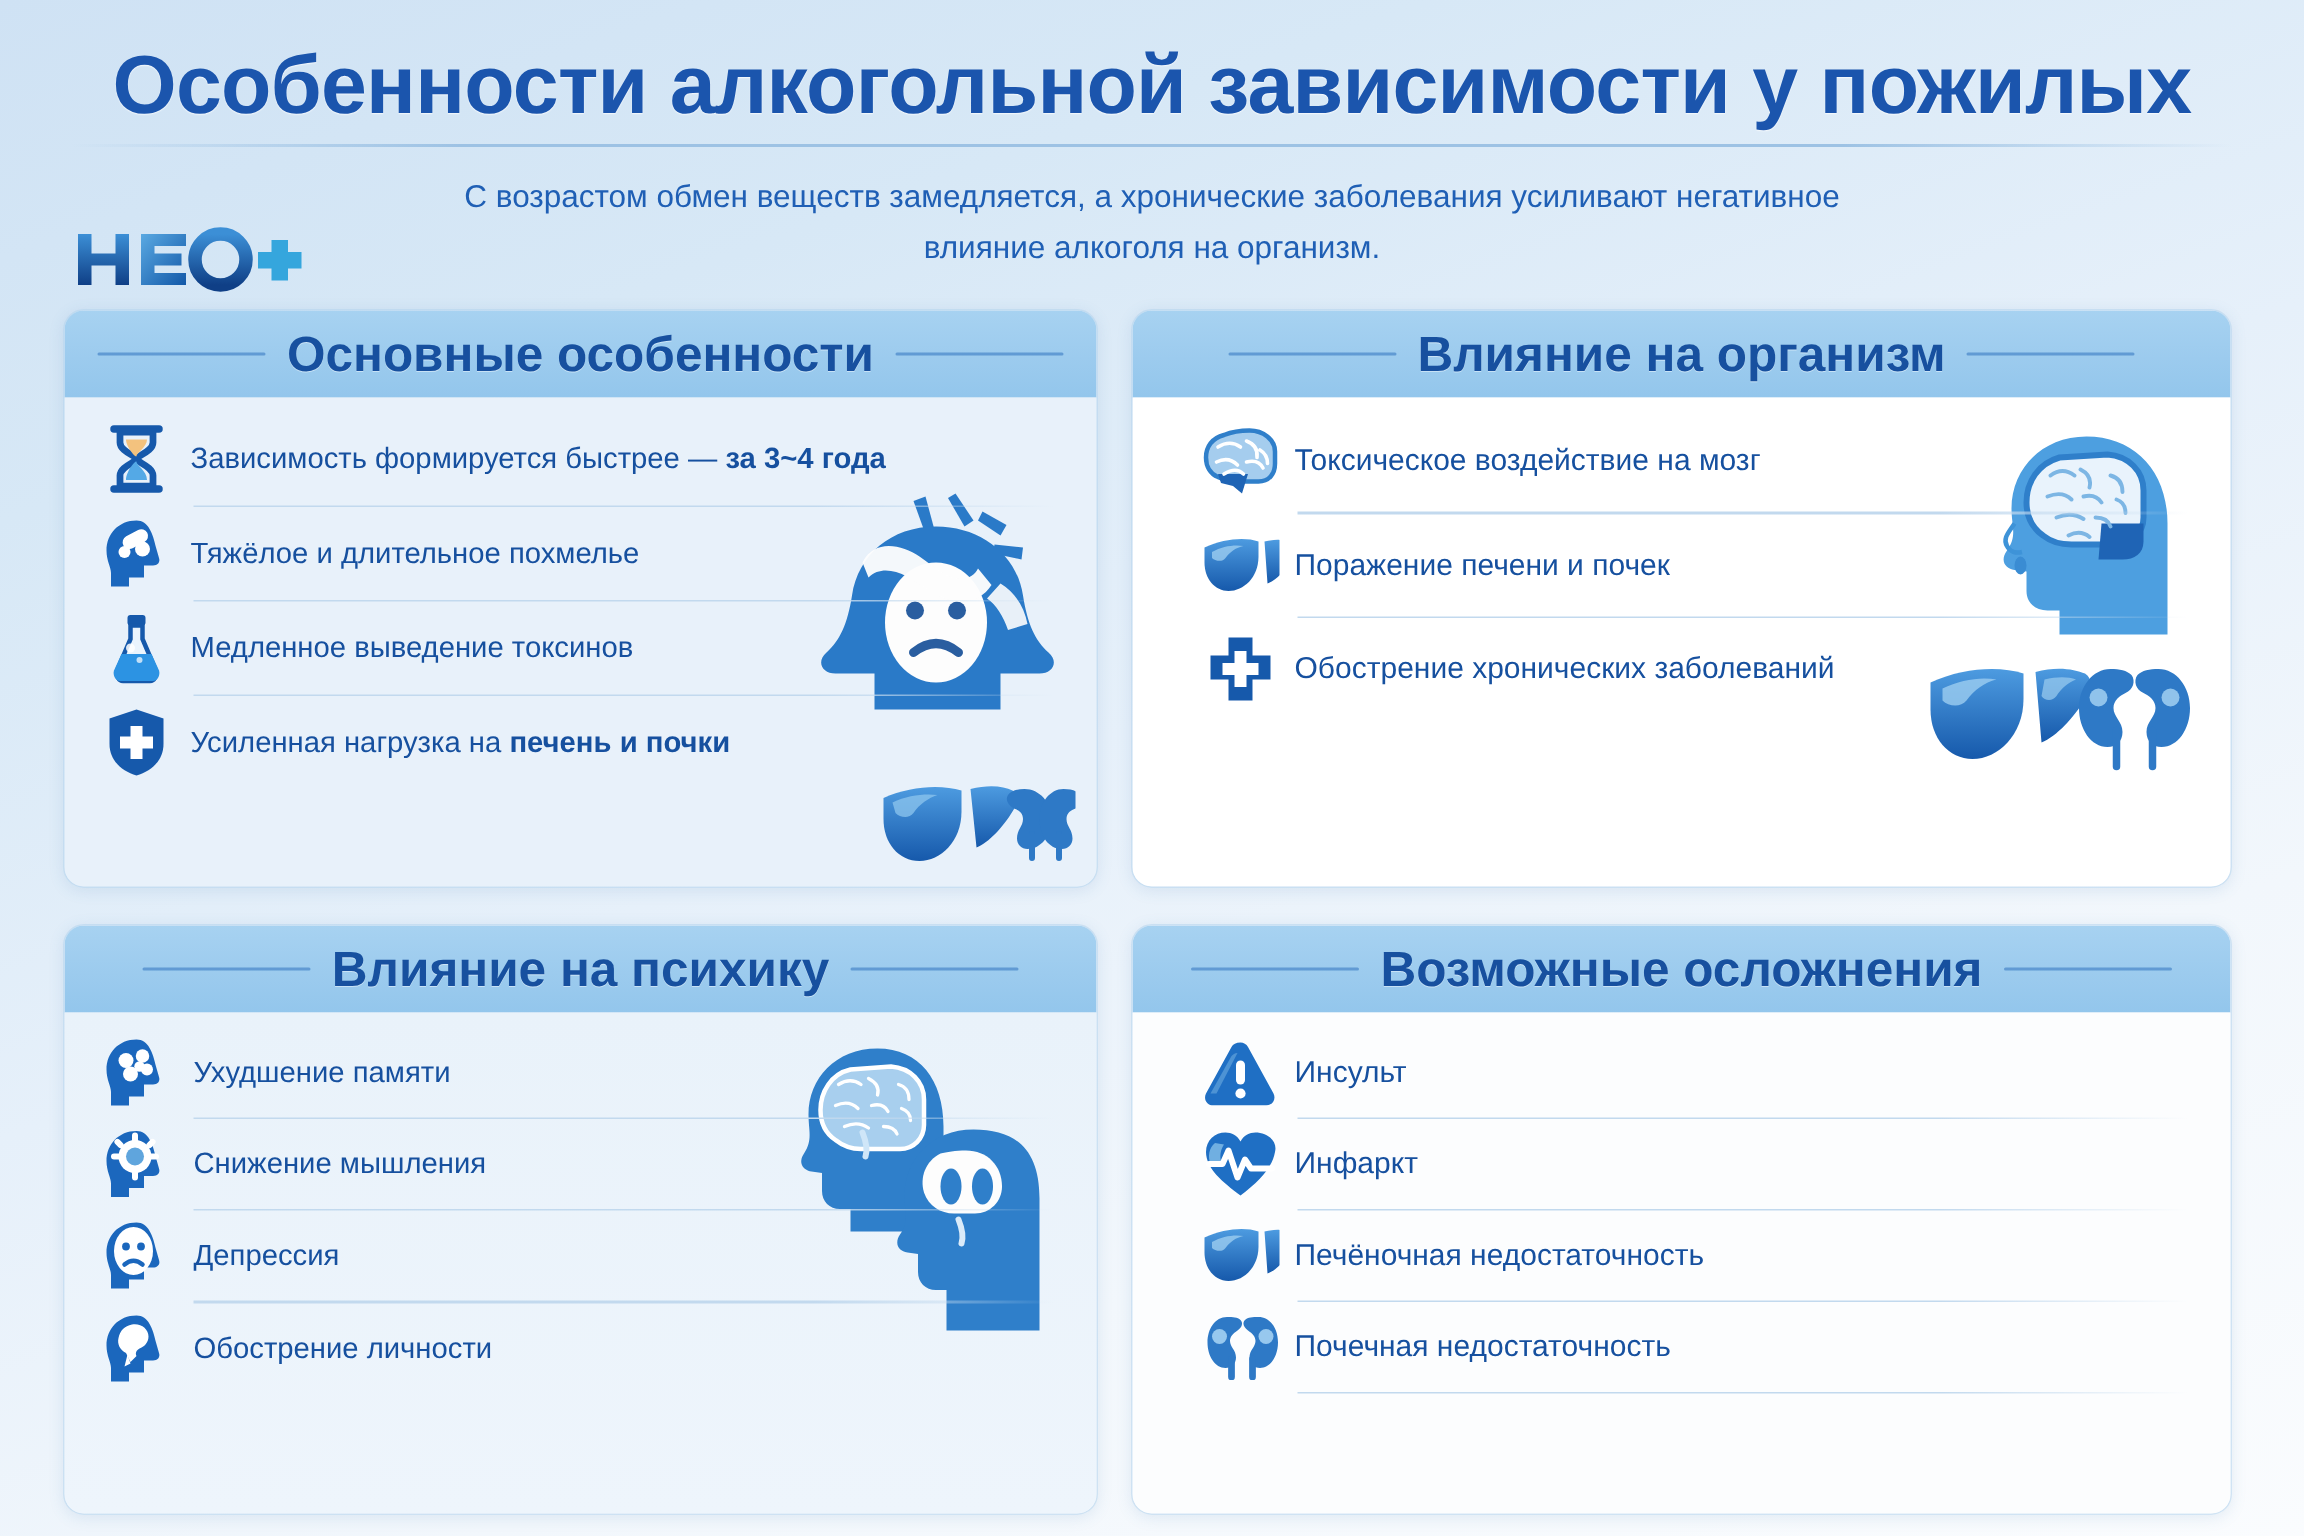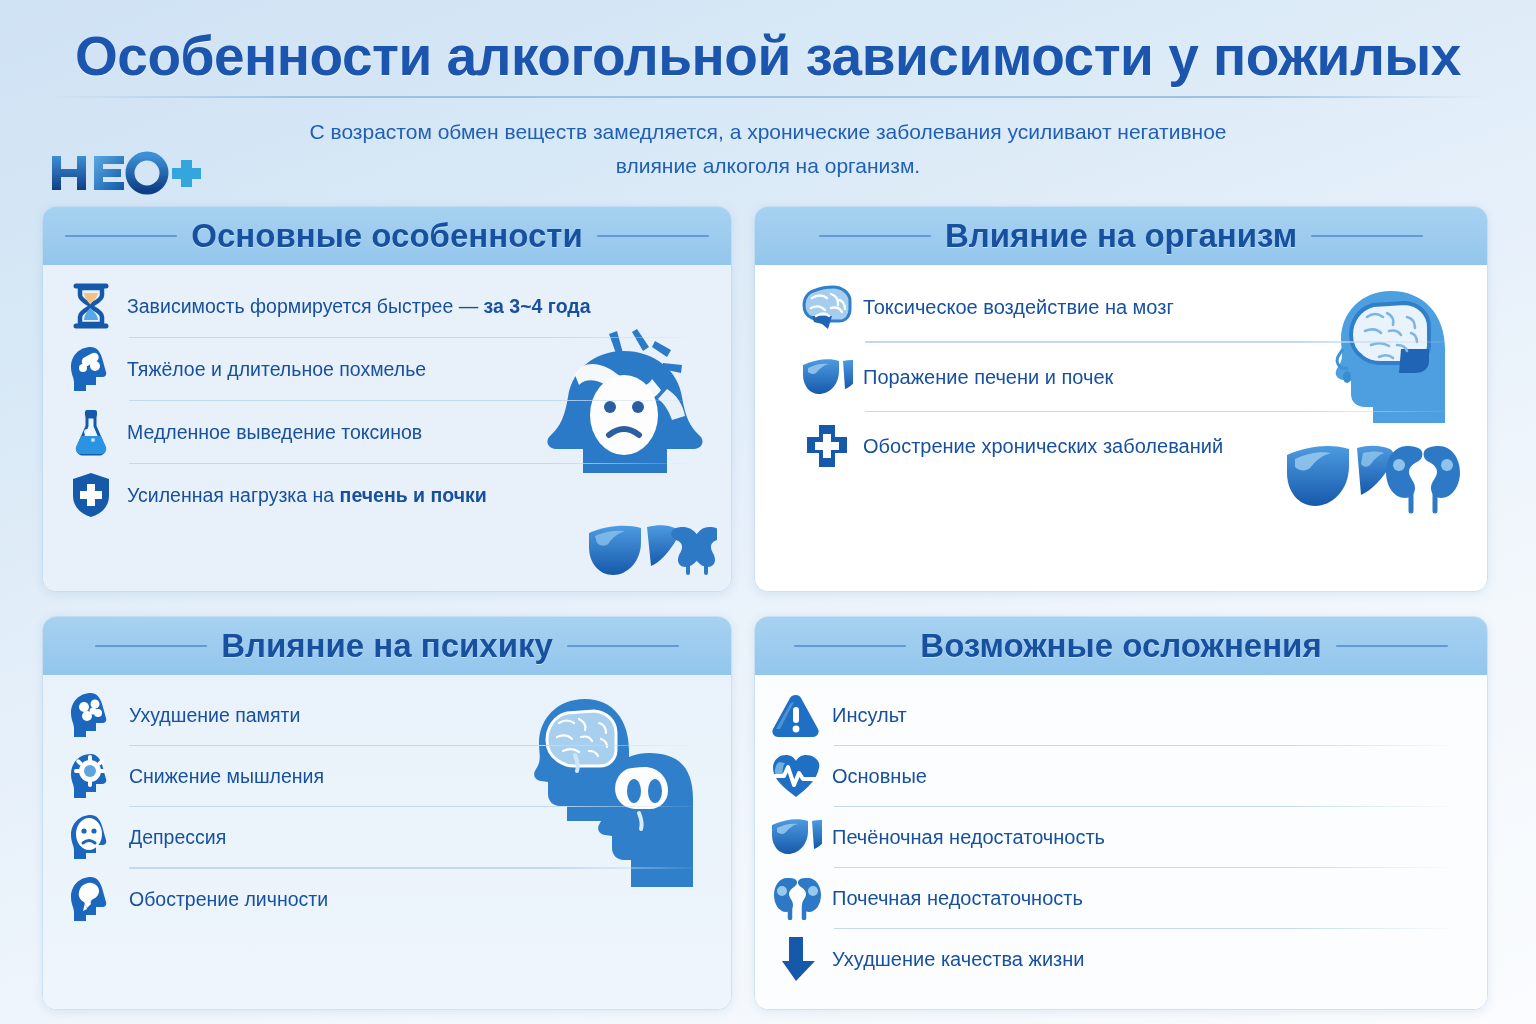--- a/index.html
+++ b/index.html
@@ -71,21 +71,21 @@
   #card-2 .row-txt,#card-4 .row-txt{font-size:20px;}
 
   #card-1 .row{height:62px;}
   #card-2 .row{height:68px;}
   #card-3 .row{height:60px;gap:12px;}
   #card-4 .row{height:60px;}
 
   #card-1 .rows{padding-top:10px;}
   #card-2 .rows{padding-top:8px;padding-left:30px;}
   #card-3 .rows{padding-top:10px;}
-  #card-4 .rows{padding-top:10px;padding-left:15px;}
+  #card-4 .rows{padding-top:10px;padding-left:46px;}
 
   
   .art{position:absolute;z-index:1;pointer-events:none;}
   #art-headache{right:22px;top:58px;}
   #art-liverkidney-1{right:14px;bottom:6px;}
   #art-head-brain{right:28px;top:22px;}
   #art-liverkidney-2{right:24px;top:174px;}
   #art-heads-psy{right:14px;top:18px;}
 </style>
 </head>
@@ -420,21 +420,21 @@
       <div class="divider"></div>
 
       <div class="row">
         <span class="row-ico">
           <svg width="50" height="46" viewBox="0 0 50 46" aria-hidden="true">
             <path d="M25 44C13 35 2 26 2 15 2 7 8 2 15 2c4 0 8 2 10 6 2-4 6-6 10-6 7 0 15 5 13 13-2 11-11 20-23 29z" fill="#1f6fc4"></path>
             <path d="M8 9c-4 3-5 9-3 14l7-2c-1-4 0-8 2-11z" fill="#85bfe9" opacity=".8"></path>
             <path d="M4 23h9l4-9 6 18 5-12 4 6h14" fill="none" stroke="#fff" stroke-width="4" stroke-linejoin="round" stroke-linecap="round"></path>
           </svg>
         </span>
-        <span class="row-txt">Основные</span>
+        <span class="row-txt">Инфаркт</span>
       </div>
       <div class="divider"></div>
 
       <div class="row">
         <span class="row-ico">
           <svg width="52" height="42" viewBox="0 0 52 42" aria-hidden="true">
             <defs>
               <linearGradient id="lv4" x1="0" y1="0" x2="0" y2="1">
                 <stop offset="0" stop-color="#4d9be0"></stop>
                   <stop offset="1" stop-color="#1659ab"></stop>
@@ -456,23 +456,15 @@
             <circle cx="11" cy="15" r="5" fill="#a9d6f4" opacity=".85"></circle>
             <path d="M37 2c8 0 13 8 13 17s-5 17-12 17c-4 0-7-3-7-7 0-5 4-7 4-11 0-3-2-5-5-7-3-2-4-5-2-7 2-2 5-2 9-2z" fill="#2e79c6"></path>
             <circle cx="42" cy="15" r="5" fill="#a9d6f4" opacity=".85"></circle>
             <path d="M19 30v12M33 30v12" stroke="#2e79c6" stroke-width="4.5" fill="none" stroke-linecap="round"></path>
           </svg>
         </span>
         <span class="row-txt">Почечная недостаточность</span>
       </div>
       <div class="divider"></div>
 
-      <div class="row">
-        <span class="row-ico">
-          <svg width="42" height="48" viewBox="0 0 42 48" aria-hidden="true">
-            <path d="M14 2h14v24h12L21 46 7 26h7z" fill="#1659ab"></path>
-          </svg>
-        </span>
-        <span class="row-txt">Ухудшение качества жизни</span>
-      </div>
     </div>
   </div>
 </div>
 
 </body></html>

